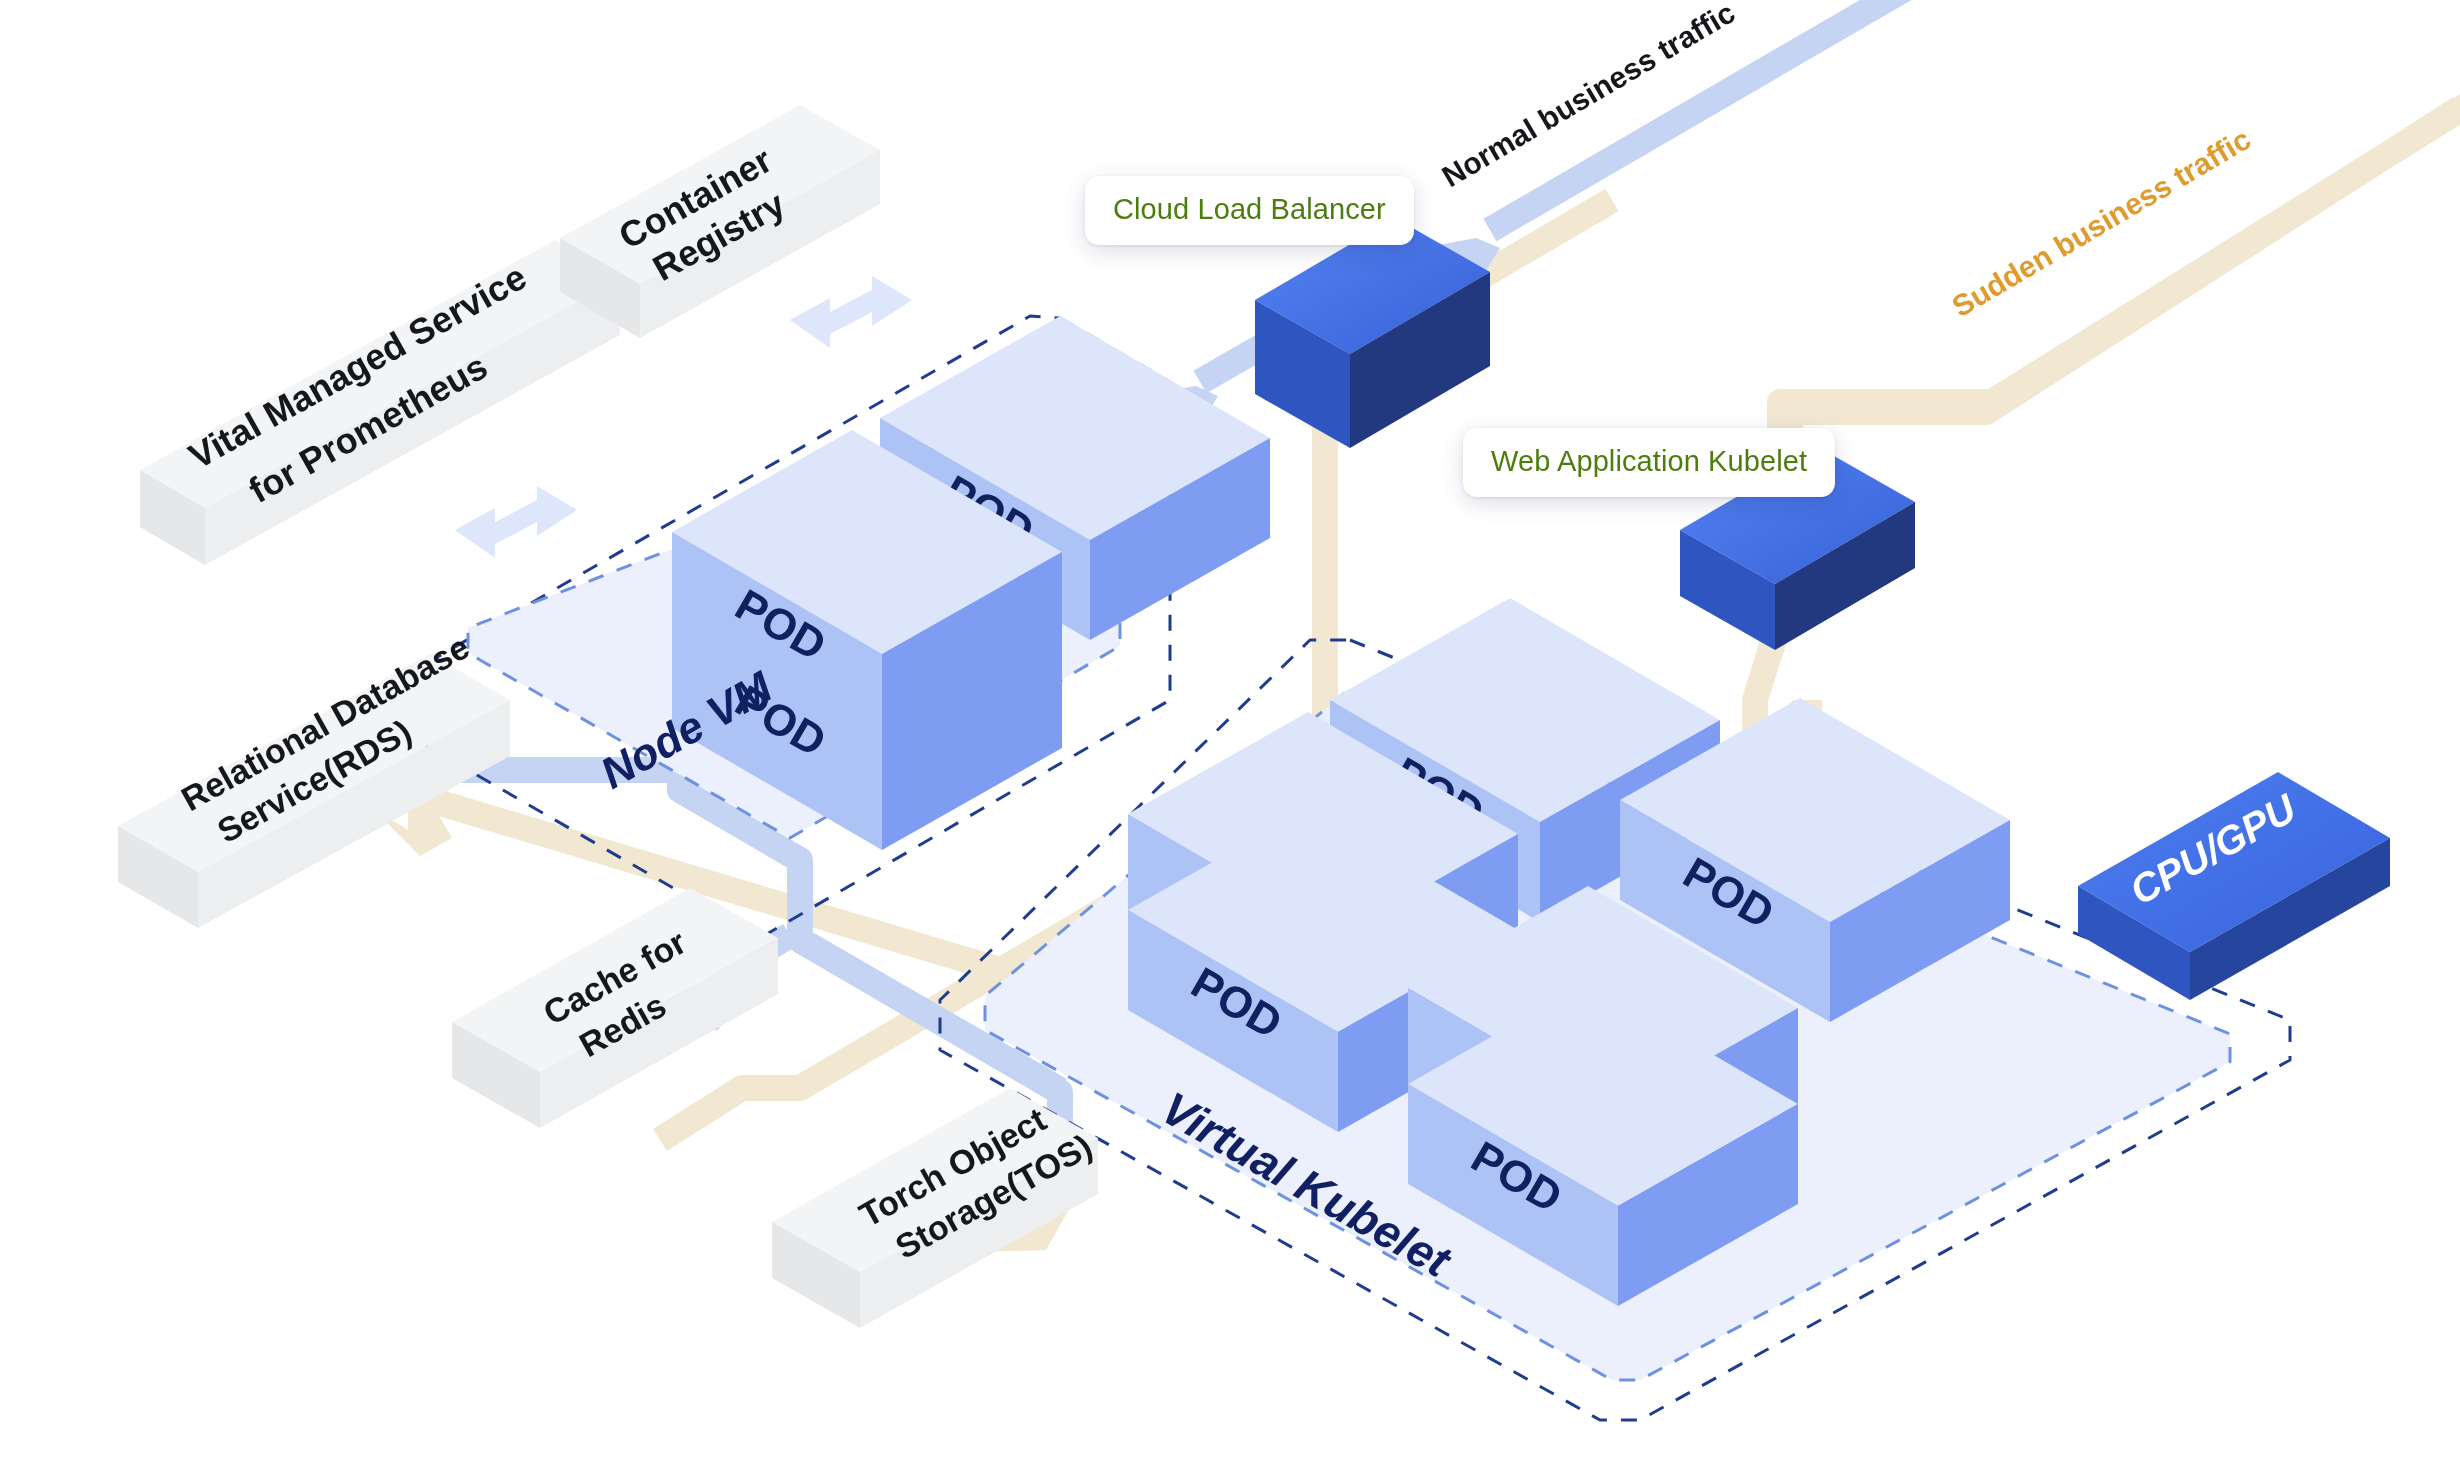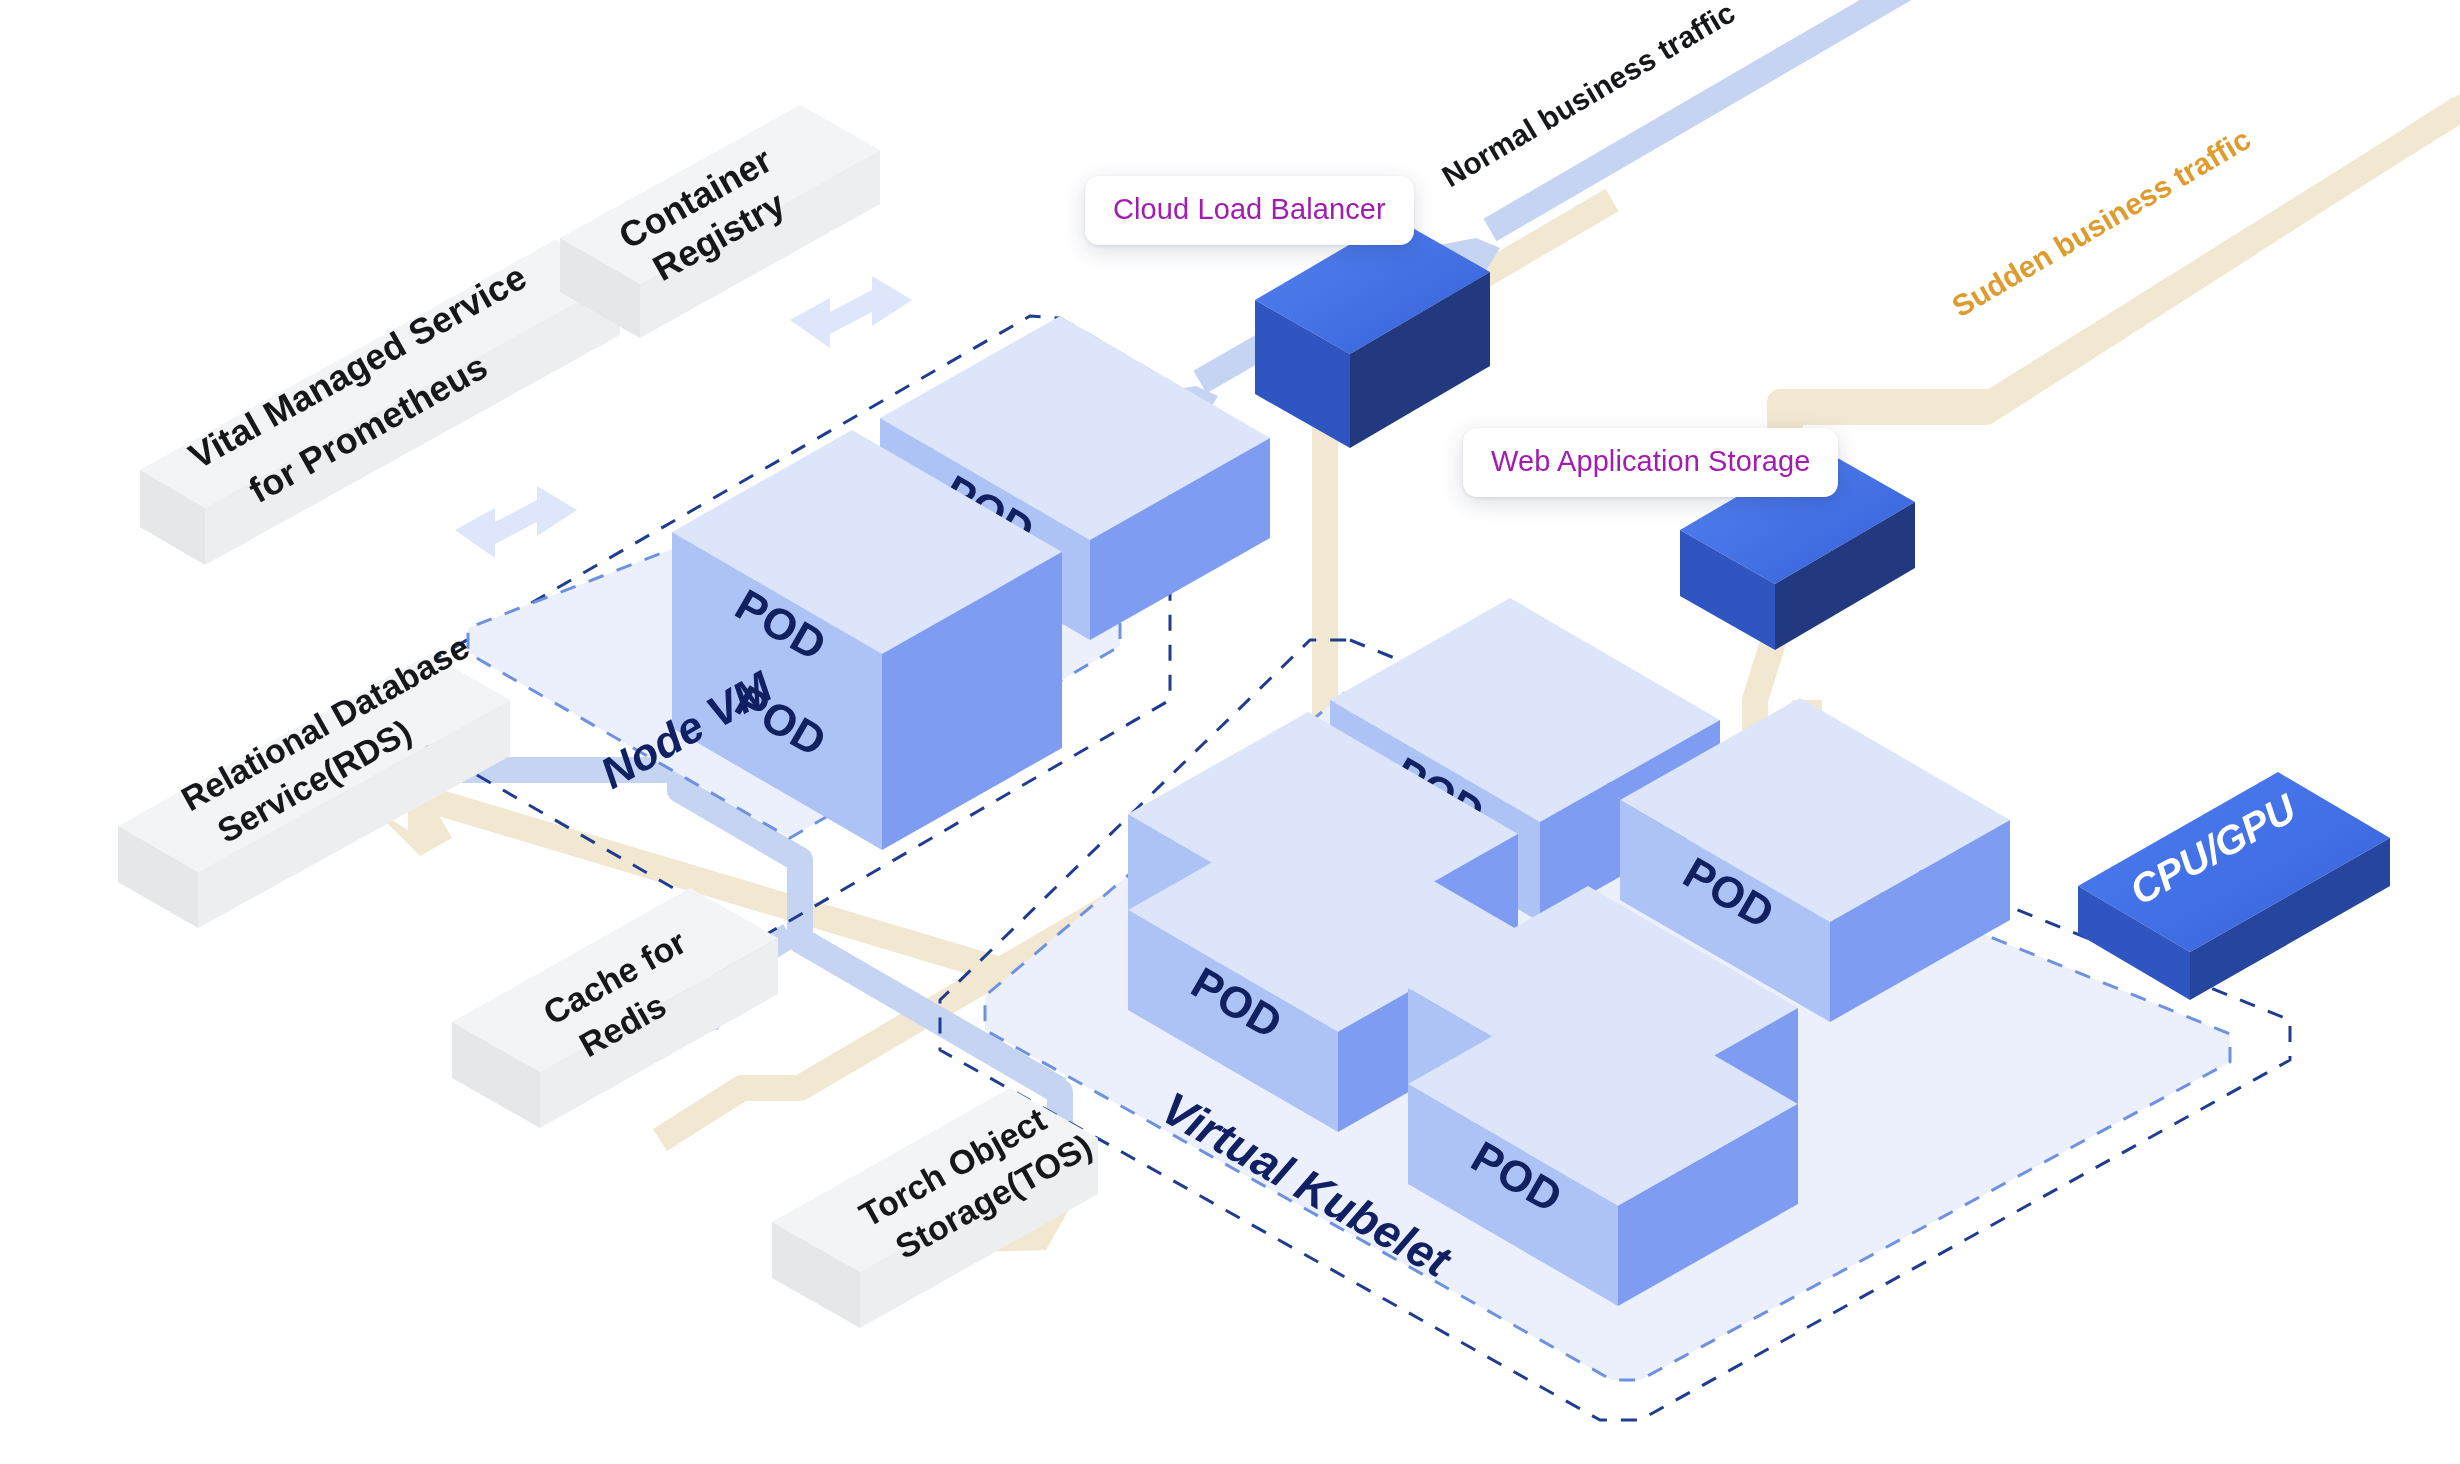--- a/index.html
+++ b/index.html
@@ -28,21 +28,21 @@
     display: block;
   }
   
   .callout {
     position: absolute;
     background: #ffffff;
     border-radius: 14px;
     box-shadow: 0 6px 22px rgba(30, 45, 90, 0.16), 0 1px 3px rgba(30,45,90,0.10);
     padding: 17px 28px 19px 28px;
     font-size: 29px;
-    color: #a21caf;
+    color: #4d7c0f;
     font-family: "Liberation Sans", sans-serif;
     white-space: nowrap;
     letter-spacing: 0.1px;
   }
   #callout-clb { left: 1085px; top: 176px; }
   #callout-waf { left: 1463px; top: 428px; }
 
   
   .iso-label-dark {
     font-family: "Liberation Sans", sans-serif;
@@ -341,16 +341,16 @@
 
     <text class="ribbon-text-orange" transform="translate(1960,318) rotate(-30.5)">Sudden business traffic</text>
 
   </svg>
 
   <div class="callout" id="callout-clb">
     <span>Cloud Load Balancer</span>
   </div>
 
   <div class="callout" id="callout-waf">
-    <span>Web Application Storage</span>
+    <span>Web Application Kubelet</span>
   </div>
 
 </div>
 
 </body></html>

